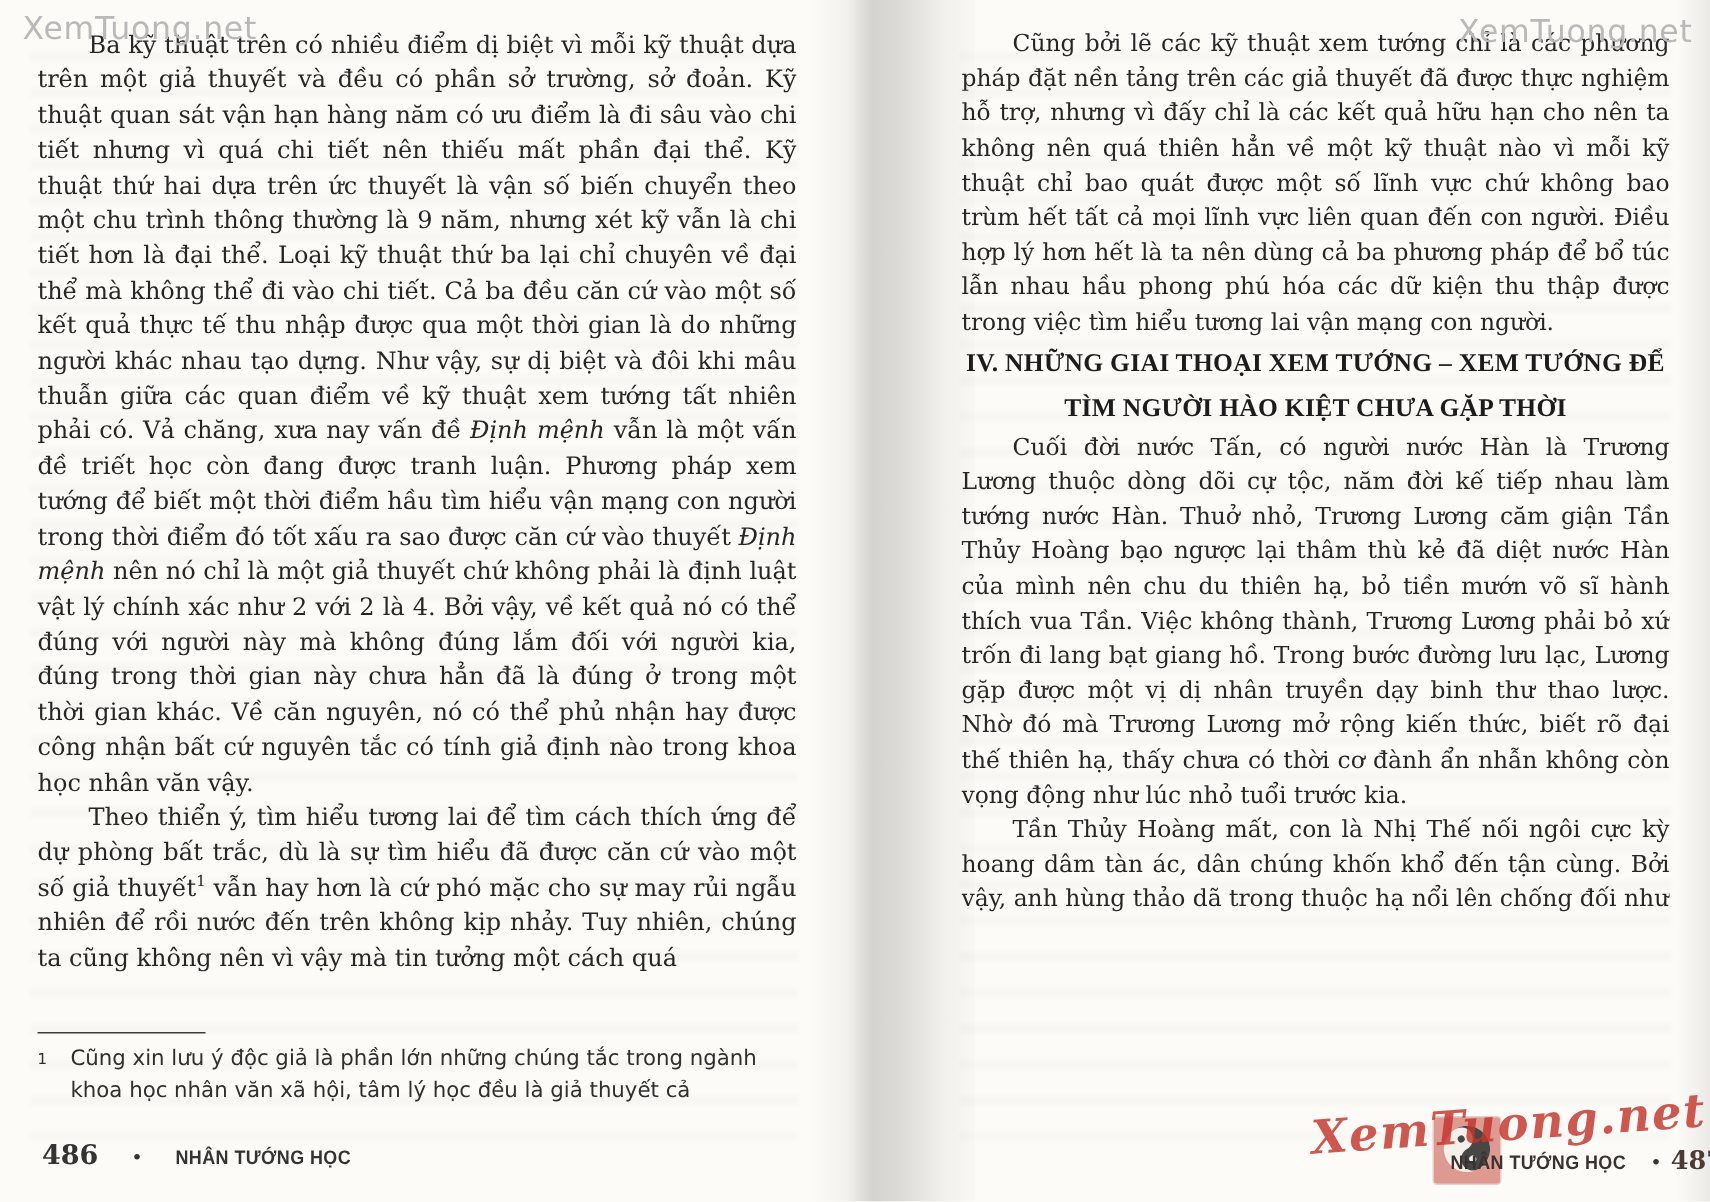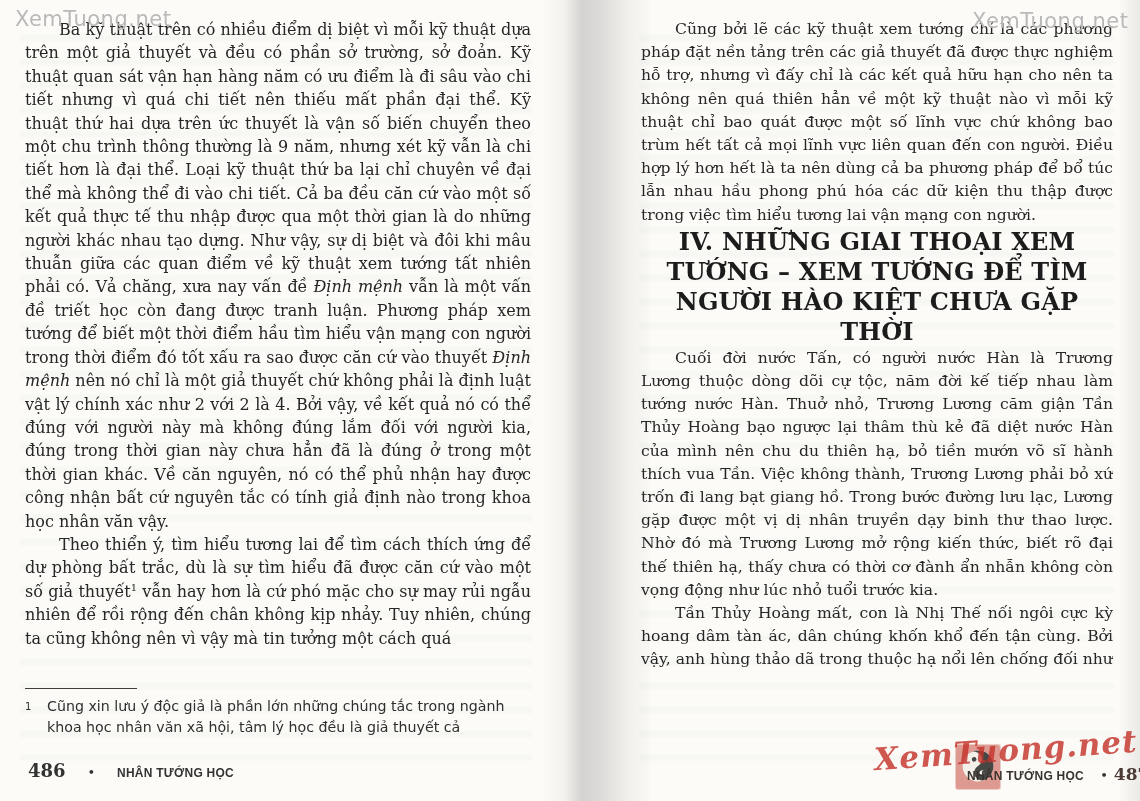--- a/index.html
+++ b/index.html
@@ -49,21 +49,21 @@
   
   .page-text{position:absolute;top:18px;z-index:2;color:#262626;text-align:justify;overflow:hidden;}
   .page-text.left-col{left:25px;width:506px;font-size:16px;line-height:23.4px;max-height:652px;}
   .page-text.right-col{left:641px;width:472px;font-size:15.6px;line-height:23.2px;max-height:734px;}
   p.para{margin:0;}
   p.para.indent{text-indent:34px;}
   .it{font-style:italic;}
   sup{font-size:10px;line-height:0;}
   .section-heading{
     margin:15px 0 10px 0;text-align:center;font-weight:bold;color:#1c1c1c;
-    font-size:24px;line-height:30px;text-indent:0;letter-spacing:0.2px;
+    font-size:17px;line-height:30px;text-indent:0;letter-spacing:0.2px;font-family:Liberation Serif, serif;
   }
 
   
   .footnote-block{position:absolute;left:25px;top:688px;width:506px;z-index:2;}
   .footnote-rule{width:112px;border:0;border-top:1.6px solid #3d3d3d;margin:0 0 7px 0;}
   .footnote{
     display:flex;font-family:"DejaVu Sans", sans-serif;
     font-size:14.2px;line-height:20.5px;color:#2f2f2f;text-align:left;
   }
   .footnote .marker{width:22px;flex:0 0 22px;font-size:10px;padding-top:1px;}
@@ -98,21 +98,21 @@
 <div class="bleed left"></div>
 <div class="bleed right"></div>
 <div class="gutter-shadow"></div>
 <div class="right-edge-shadow"></div>
 
 <div class="wm-top wm-tl">XemTuong.net</div>
 <div class="wm-top wm-tr">XemTuong.net</div>
 
 <div class="page-text left-col">
   <p class="para indent"><span>Ba kỹ thuật trên có nhiều điểm dị biệt vì mỗi kỹ thuật dựa trên một giả thuyết và đều có phần sở trường, sở đoản. Kỹ thuật quan sát vận hạn hàng năm có ưu điểm là đi sâu vào chi tiết nhưng vì quá chi tiết nên thiếu mất phần đại thể. Kỹ thuật thứ hai dựa trên ức thuyết là vận số biến chuyển theo một chu trình thông thường là 9 năm, nhưng xét kỹ vẫn là chi tiết hơn là đại thể. Loại kỹ thuật thứ ba lại chỉ chuyên về đại thể mà không thể đi vào chi tiết. Cả ba đều căn cứ vào một số kết quả thực tế thu nhập được qua một thời gian là do những người khác nhau tạo dựng. Như vậy, sự dị biệt và đôi khi mâu thuẫn giữa các quan điểm về kỹ thuật xem tướng tất nhiên phải có. Vả chăng, xưa nay vấn đề </span><span class="it">Định mệnh</span><span> vẫn là một vấn đề triết học còn đang được tranh luận. Phương pháp xem tướng để biết một thời điểm hầu tìm hiểu vận mạng con người trong thời điểm đó tốt xấu ra sao được căn cứ vào thuyết </span><span class="it">Định mệnh</span><span> nên nó chỉ là một giả thuyết chứ không phải là định luật vật lý chính xác như 2 với 2 là 4. Bởi vậy, về kết quả nó có thể đúng với người này mà không đúng lắm đối với người kia, đúng trong thời gian này chưa hẳn đã là đúng ở trong một thời gian khác. Về căn nguyên, nó có thể phủ nhận hay được công nhận bất cứ nguyên tắc có tính giả định nào trong khoa học nhân văn vậy.</span></p>
-  <p class="para indent"><span>Theo thiển ý, tìm hiểu tương lai để tìm cách thích ứng để dự phòng bất trắc, dù là sự tìm hiểu đã được căn cứ vào một số giả thuyết</span><sup>1</sup><span> vẫn hay hơn là cứ phó mặc cho sự may rủi ngẫu nhiên để rồi rộng đến chân không kịp nhảy. Tuy nhiên, chúng ta cũng không nên vì vậy mà tin tưởng một cách quá</span></p>
+  <p class="para indent"><span>Theo thiển ý, tìm hiểu tương lai để tìm cách thích ứng để dự phòng bất trắc, dù là sự tìm hiểu đã được căn cứ vào một số giả thuyết</span><sup>1</sup><span> vẫn hay hơn là cứ phó mặc cho sự may rủi ngẫu nhiên để rồi nước đến trên không kịp nhảy. Tuy nhiên, chúng ta cũng không nên vì vậy mà tin tưởng một cách quá</span></p>
 </div>
 
 <div class="footnote-block">
   <hr class="footnote-rule">
   <div class="footnote">
     <span class="marker">1</span>
     <span class="fn-text">Cũng xin lưu ý độc giả là phần lớn những chúng tắc trong ngành khoa học nhân văn xã hội, tâm lý học đều là giả thuyết cả</span>
   </div>
 </div>
 

